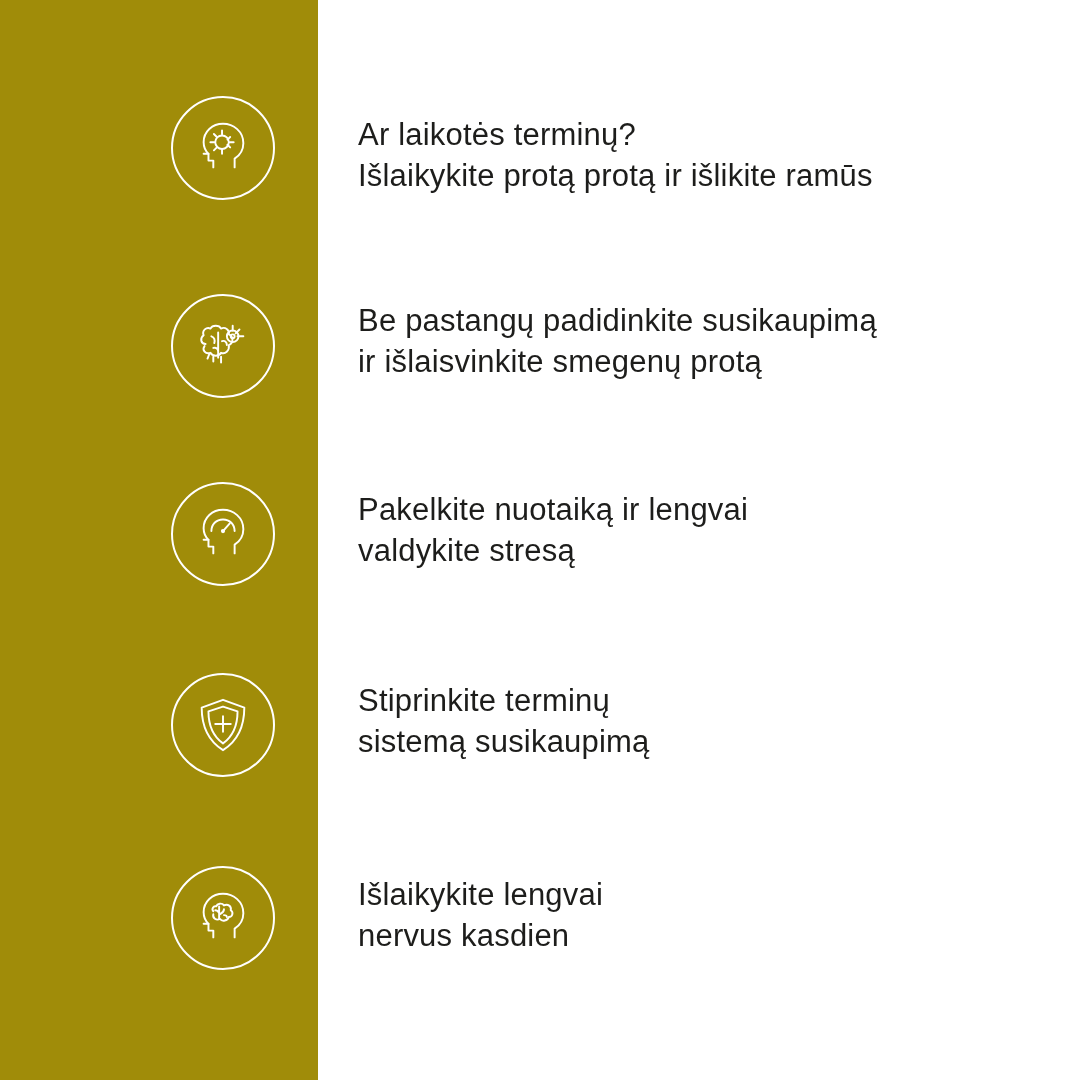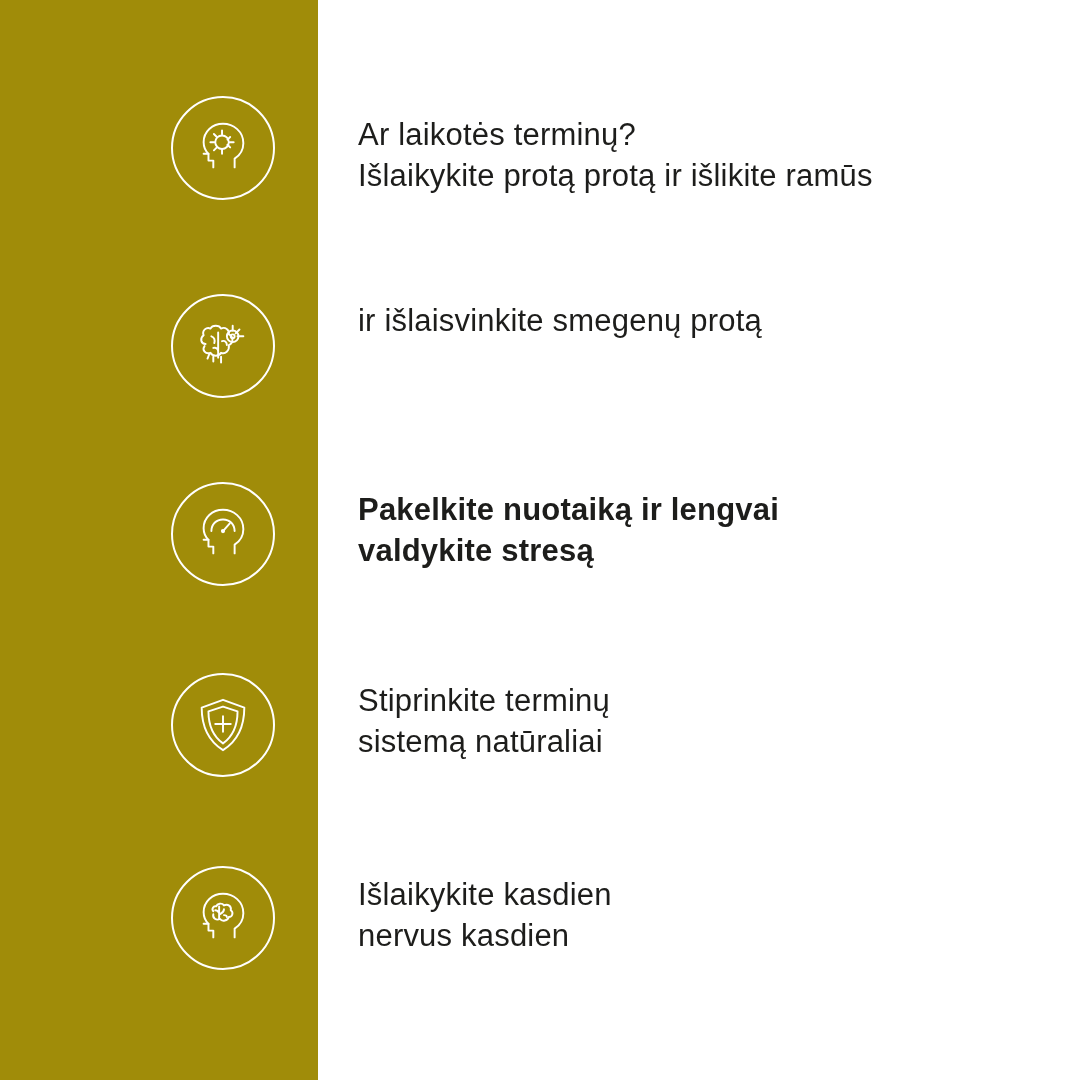--- a/index.html
+++ b/index.html
@@ -91,21 +91,21 @@
   }
 
   
   #row-0 .icon-wrap { top: 96px; }
   #row-0 .text-block { top: 98px; margin-top: 16px; }
 
   #row-1 .icon-wrap { top: 294px; }
   #row-1 .text-block { top: 300px; }
 
   #row-2 .icon-wrap { top: 482px; }
-  #row-2 .text-block { top: 489px; font-weight: bold; }
+  #row-2 .text-block { top: 489px; }
 
   #row-3 .icon-wrap { top: 673px; }
   #row-3 .text-block { top: 680px; }
 
   #row-4 .icon-wrap { top: 866px; }
   #row-4 .text-block { top: 874px; }
 </style>
 </head>
 <body>
 
@@ -139,20 +139,21 @@
             <path d="M14 30 C9 30 8 24 12 21 C10 16 15 12 19 14 C21 10 28 10 30 14 C34 12 39 15 38 20 C43 22 43 29 38 31 C39 37 34 41 30 39 C28 43 21 43 19 39 C14 41 10 36 13 32"></path>
             <path d="M20 22 C23 23 24 26 23 29 M27 18 L27 44 M22 34 C25 33 27 35 27 38 M31 27 C34 26 36 28 36 31"></path>
             <path d="M22 43 L22 48 M30 43 L30 49 M18 40 L16 45"></path>
             <circle cx="42" cy="22" r="6"></circle>
             <circle cx="42" cy="22" r="2"></circle>
             <path d="M42 11 L42 16 M47 22 L53 22 M49 15 L45 19"></path>
           </svg>
         </div>
       </div>
       <div class="text-block">
+        <span class="text-line">Be pastangų padidinkite susikaupimą</span>
         <span class="text-line">ir išlaisvinkite smegenų protą</span>
       </div>
     </div>
 
     <div class="row" id="row-2">
       <div class="icon-wrap">
         <div class="icon-circle">
           <svg viewBox="0 0 64 64" fill="none" stroke="#ffffff" stroke-width="2" stroke-linecap="round" stroke-linejoin="round">
             <path d="M44 52 L44 43 C50 39 53 33 53 27 C53 15 43 7 32 7 C21 7 12 15 12 26 C12 31 14 35 17 38 L17 45 L22 45 L22 52"></path>
             <path d="M17 38 L12 38"></path>
@@ -173,35 +174,35 @@
         <div class="icon-circle">
           <svg viewBox="0 0 64 64" fill="none" stroke="#ffffff" stroke-width="2" stroke-linecap="round" stroke-linejoin="round">
             <path d="M32 6 L54 14 C54 32 48 48 32 58 C16 48 10 32 10 14 Z"></path>
             <path d="M32 13 L47 18 C47 32 43 43 32 51 C21 43 17 32 17 18 Z"></path>
             <path d="M32 23 L32 39 M24 31 L40 31"></path>
           </svg>
         </div>
       </div>
       <div class="text-block">
         <span class="text-line">Stiprinkite terminų</span>
-        <span class="text-line">sistemą natūraliai</span>
+        <span class="text-line">sistemą susikaupimą</span>
       </div>
     </div>
 
     <div class="row" id="row-4">
       <div class="icon-wrap">
         <div class="icon-circle">
           <svg viewBox="0 0 64 64" fill="none" stroke="#ffffff" stroke-width="2" stroke-linecap="round" stroke-linejoin="round">
             <path d="M44 52 L44 43 C50 39 53 33 53 27 C53 15 43 7 32 7 C21 7 12 15 12 26 C12 31 14 35 17 38 L17 45 L22 45 L22 52"></path>
             <path d="M17 38 L12 38"></path>
             <path d="M22 25 C20 23 22 19 25 20 C26 17 31 16 33 19 C37 17 41 20 40 24 C43 26 42 31 38 31 C37 35 31 36 29 33 C25 35 21 32 22 28"></path>
             <path d="M28 20 L28 33 M24 24 C26 24 27 25 28 27 M33 23 C33 26 31 27 29 28 M33 29 C35 29 36 30 36 31"></path>
           </svg>
         </div>
       </div>
       <div class="text-block">
-        <span class="text-line">Išlaikykite kasdien</span>
+        <span class="text-line">Išlaikykite lengvai</span>
         <span class="text-line">nervus kasdien</span>
       </div>
     </div>
 
   </div>
 </div>
 
 </body></html>

